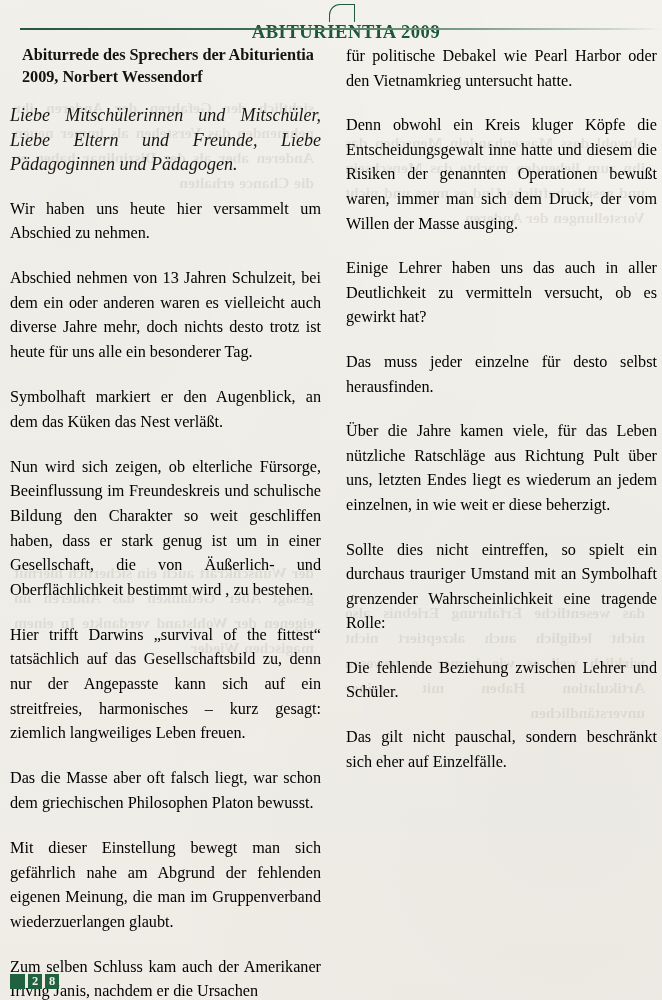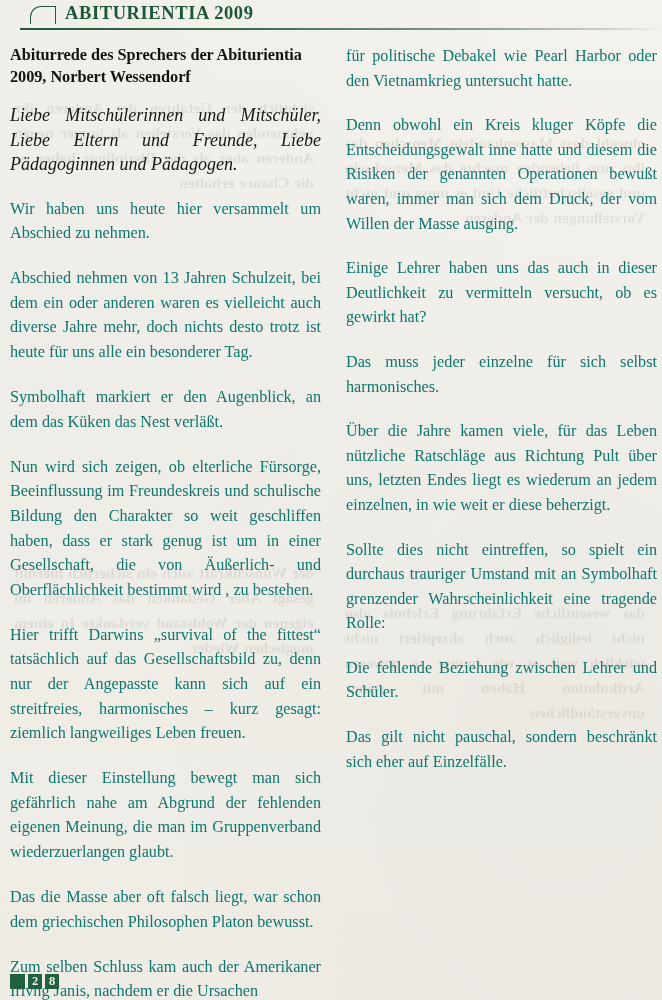--- a/index.html
+++ b/index.html
@@ -53,20 +53,21 @@
   .masthead {
     position: absolute;
     left: 0; right: 0; top: 0;
     height: 31px;
   }
   .masthead-inner {
     display: flex;
     align-items: center;
     height: 26px;
     padding-left: 30px;
+    flex-direction: column;
   }
   .corner-mark {
     width: 26px;
     height: 18px;
     position: relative;
     flex: 0 0 auto;
     margin-right: 9px;
     margin-top: 4px;
   }
   .corner-mark::before {
@@ -111,39 +112,39 @@
     width: 311px;
     flex: 0 0 auto;
     position: relative;
   }
 
   .headline {
     font-family: "Liberation Serif", "DejaVu Serif", serif;
     font-weight: bold;
     font-size: 16.3px;
     line-height: 21.5px;
-    margin: 0 0 16px 0;
+    margin: 0 0 16px 12px;
     color: #15130f;
     letter-spacing: -0.05px;
   }
   .salutation {
     font-style: italic;
     font-size: 18px;
     line-height: 24.5px;
     margin: 0 0 20px 0;
     text-align: justify;
     color: #1a1713;
   }
   p.para {
     font-size: 16.2px;
     line-height: 24.6px;
     margin: 0 0 20.5px 0;
     text-align: justify;
     text-justify: inter-word;
-    color: #0f766e;
+    color: #000000;
     hyphens: manual;
   }
   p.para.last {
     margin-bottom: 0;
   }
   
   .col-right p.para {
     margin-bottom: 20px;
   }
 
@@ -198,30 +199,30 @@
 <div class="columns">
 
   <div class="col col-left">
     <h1 class="headline">Abiturrede des Sprechers der Abiturientia 2009, Norbert Wessendorf</h1>
     <p class="salutation">Liebe Mitschülerinnen und Mitschüler, Liebe Eltern und Freunde, Liebe Pädagoginnen und Pädagogen.</p>
     <p class="para">Wir haben uns heute hier versammelt um Abschied zu nehmen.</p>
     <p class="para">Abschied nehmen von 13 Jahren Schulzeit, bei dem ein oder anderen waren es vielleicht auch diverse Jahre mehr, doch nichts desto trotz ist heute für uns alle ein besonderer Tag.</p>
     <p class="para">Symbolhaft markiert er den Augenblick, an dem das Küken das Nest verläßt.</p>
     <p class="para">Nun wird sich zeigen, ob elterliche Fürsorge, Beeinflussung im Freundeskreis und schulische Bildung den Charakter so weit geschliffen haben, dass er stark genug ist um in einer Gesellschaft, die von Äußerlich- und Oberflächlichkeit bestimmt wird , zu bestehen.</p>
     <p class="para">Hier trifft Darwins „survival of the fittest“ tatsächlich auf das Gesellschaftsbild zu, denn nur der Angepasste kann sich auf ein streitfreies, harmonisches – kurz gesagt: ziemlich langweiliges Leben freuen.</p>
+    <p class="para">Das die Masse aber oft falsch liegt, war schon dem griechischen Philosophen Platon bewusst.</p>
     <p class="para">Mit dieser Einstellung bewegt man sich gefährlich nahe am Abgrund der fehlenden eigenen Meinung, die man im Gruppenverband wiederzuerlangen glaubt.</p>
-    <p class="para">Das die Masse aber oft falsch liegt, war schon dem griechischen Philosophen Platon bewusst.</p>
     <p class="para last">Zum selben Schluss kam auch der Amerikaner Irivng Janis, nachdem er die Ursachen</p>
   </div>
 
   <div class="col col-right">
     <p class="para">für politische Debakel wie Pearl Harbor oder den Vietnamkrieg untersucht hatte.</p>
     <p class="para">Denn obwohl ein Kreis kluger Köpfe die Entscheidungsgewalt inne hatte und diesem die Risiken der genannten Operationen bewußt waren, immer man sich dem Druck, der vom Willen der Masse ausging.</p>
-    <p class="para">Einige Lehrer haben uns das auch in dieser Deutlichkeit zu vermitteln versucht, ob es gewirkt hat?</p>
-    <p class="para">Das muss jeder einzelne für sich selbst harmonisches.</p>
+    <p class="para">Einige Lehrer haben uns das auch in aller Deutlichkeit zu vermitteln versucht, ob es gewirkt hat?</p>
+    <p class="para">Das muss jeder einzelne für desto selbst herausfinden.</p>
     <p class="para">Über die Jahre kamen viele, für das Leben nützliche Ratschläge aus Richtung Pult über uns, letzten Endes liegt es wiederum an jedem einzelnen, in wie weit er diese beherzigt.</p>
     <p class="para">Sollte dies nicht eintreffen, so spielt ein durchaus trauriger Umstand mit an Symbolhaft grenzender Wahrscheinlichkeit eine tragende Rolle:</p>
     <p class="para">Die fehlende Beziehung zwischen Lehrer und Schüler.</p>
     <p class="para">Das gilt nicht pauschal, sondern beschränkt sich eher auf Einzelfälle.</p>
 
   </div>
 
 </div>
 
 <div class="folio">

